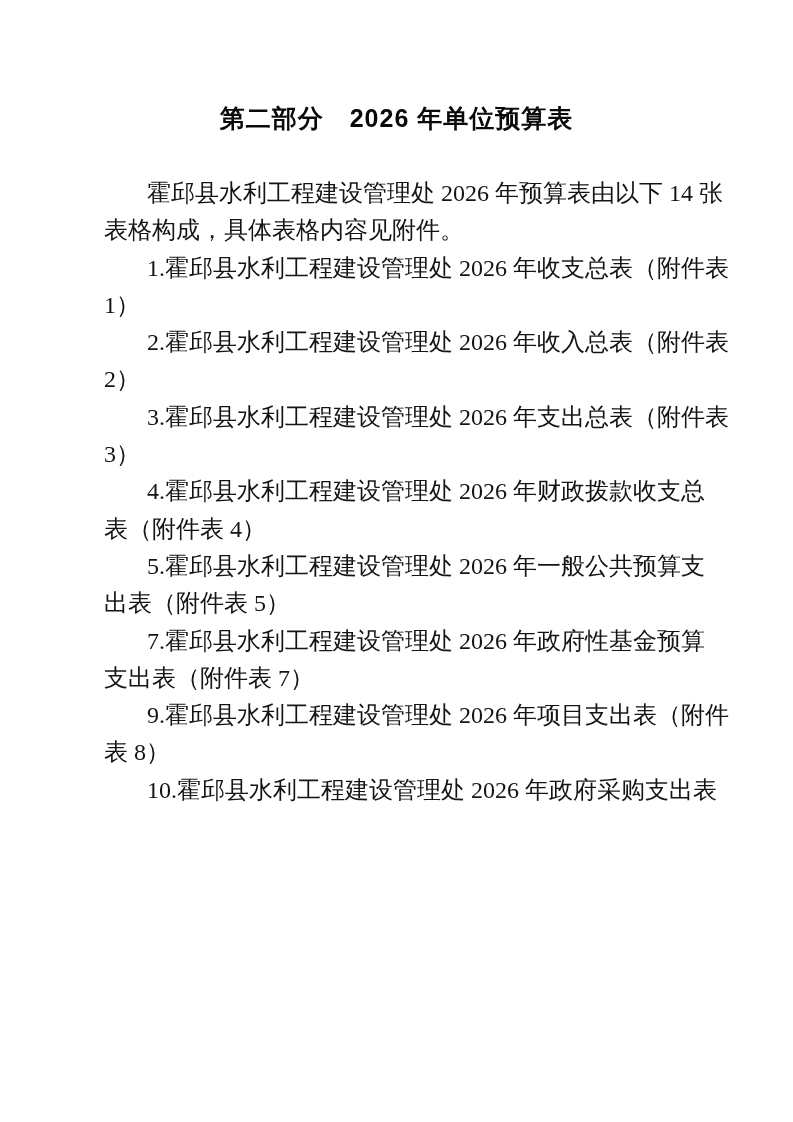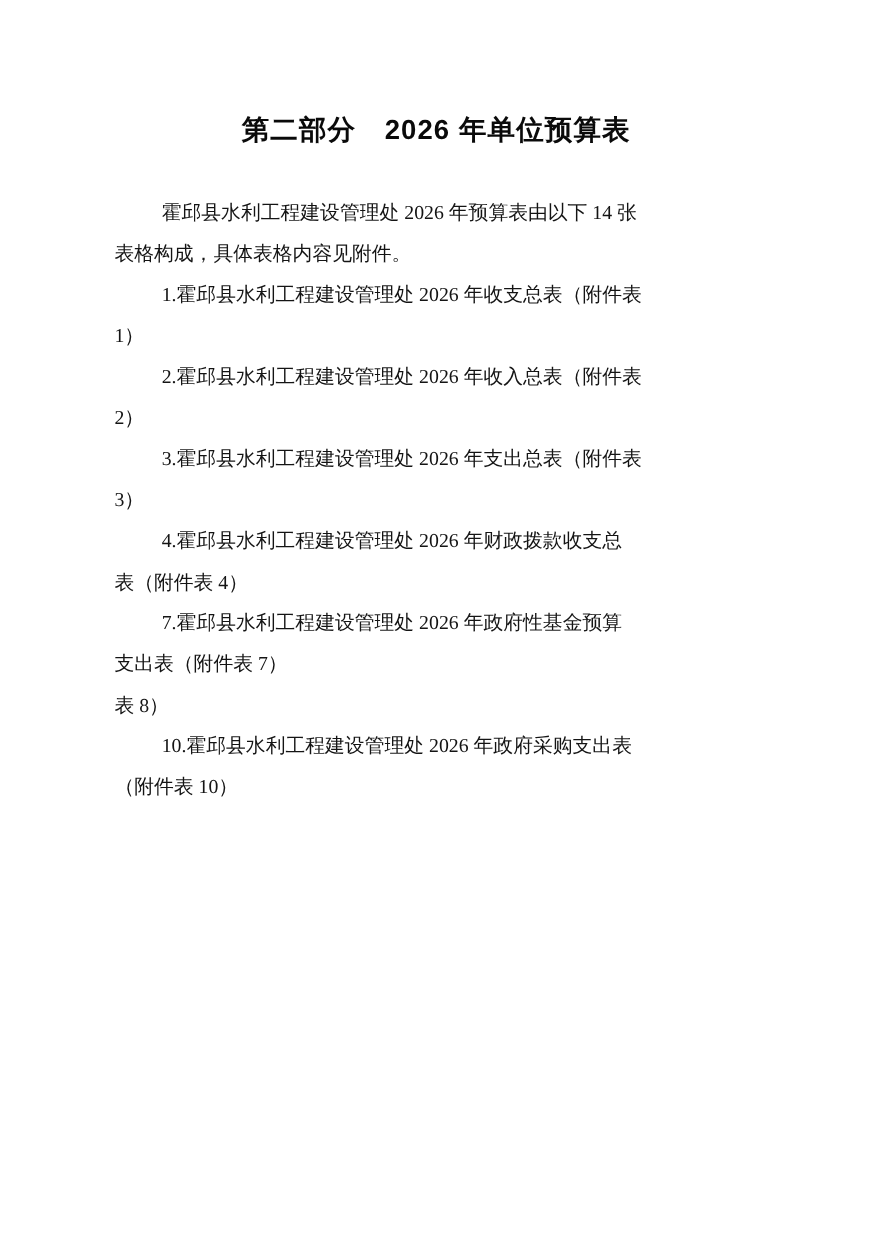--- a/index.html
+++ b/index.html
@@ -28,21 +28,21 @@
     letter-spacing: 1px;
     color: #0a0a0a;
     white-space: nowrap;
   }
   .doc-body {
     position: absolute;
     top: 175px;
     left: 104px;
     width: 648px;
     font-family: "Liberation Serif", "DejaVu Serif", serif;
-    font-size: 18px;
+    font-size: 24px;
     line-height: 37.3px;
     color: #141414;
   }
   .para {
     margin: 0;
     padding: 0;
   }
   .ln {
     white-space: nowrap;
   }
@@ -88,29 +88,34 @@
     <p class="para">
       <span class="ln first" style="display:block">3.霍邱县水利工程建设管理处 2026 年支出总表（附件表</span>
       <span class="ln" style="display:block">3）</span>
     </p>
 
     <p class="para">
       <span class="ln first" style="display:block">4.霍邱县水利工程建设管理处 2026 年财政拨款收支总</span>
       <span class="ln" style="display:block">表（附件表 4）</span>
     </p>
 
+    <p class="para">
+      <span class="ln first" style="display:block">5.霍邱县水利工程建设管理处 2026 年一般公共预算支</span>
+      <span class="ln" style="display:block">出表（附件表 5）</span>
+    </p>
 
 
     <p class="para">
       <span class="ln first" style="display:block">7.霍邱县水利工程建设管理处 2026 年政府性基金预算</span>
       <span class="ln" style="display:block">支出表（附件表 7）</span>
     </p>
 
 
     <p class="para">
+      <span class="ln first" style="display:block">9.霍邱县水利工程建设管理处 2026 年项目支出表（附件</span>
       <span class="ln" style="display:block">表 8）</span>
     </p>
 
     <p class="para">
       <span class="ln first" style="display:block">10.霍邱县水利工程建设管理处 2026 年政府采购支出表</span>
       <span class="ln" style="display:block">（附件表 10）</span>
     </p>
 
   </div>
 

